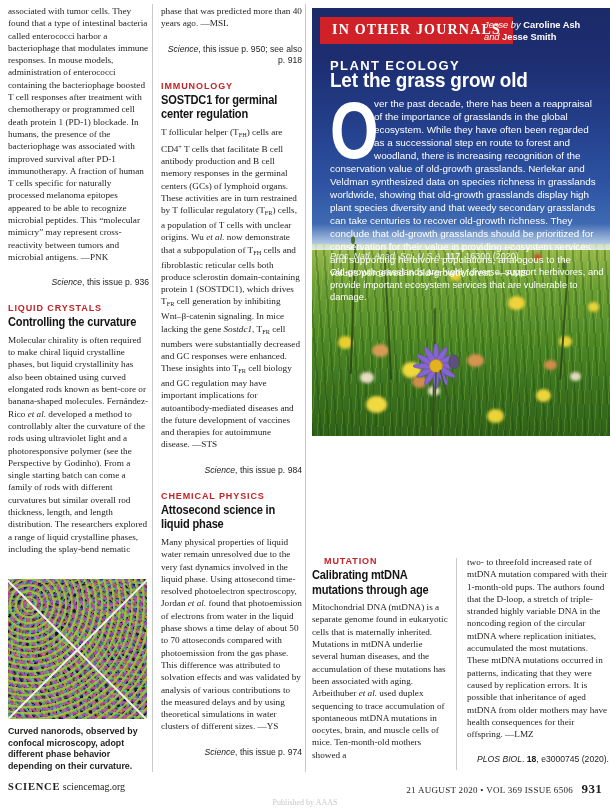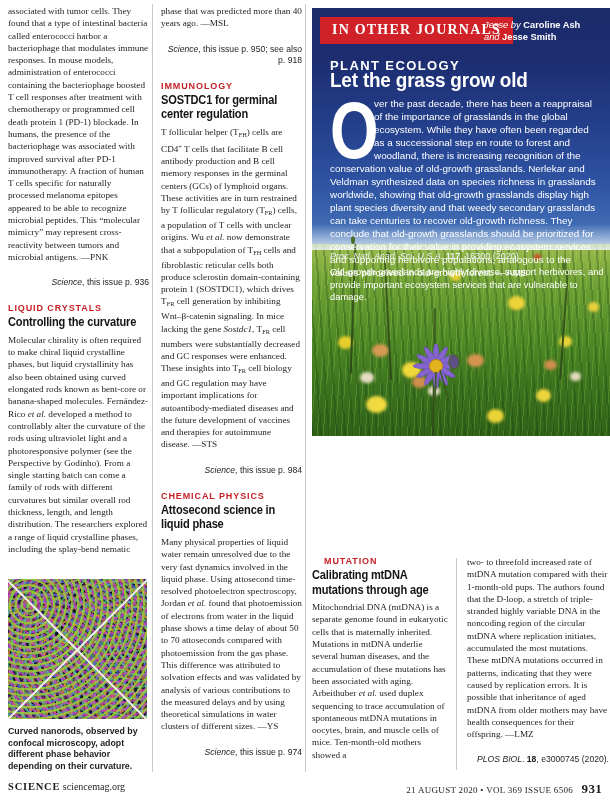--- a/index.html
+++ b/index.html
@@ -204,14 +204,15 @@
   </div>
 
   <div class="footer-left">
     <span class="jn">SCIENCE</span>
     <span>sciencemag.org</span>
   </div>
   <div class="footer-right">
     <span>21 AUGUST 2020 • VOL 369 ISSUE 6506</span>
     <span class="pg">931</span>
   </div>
+  <div class="pub-aaas">Published by AAAS</div>
 
 </div>
 
 </body></html>

